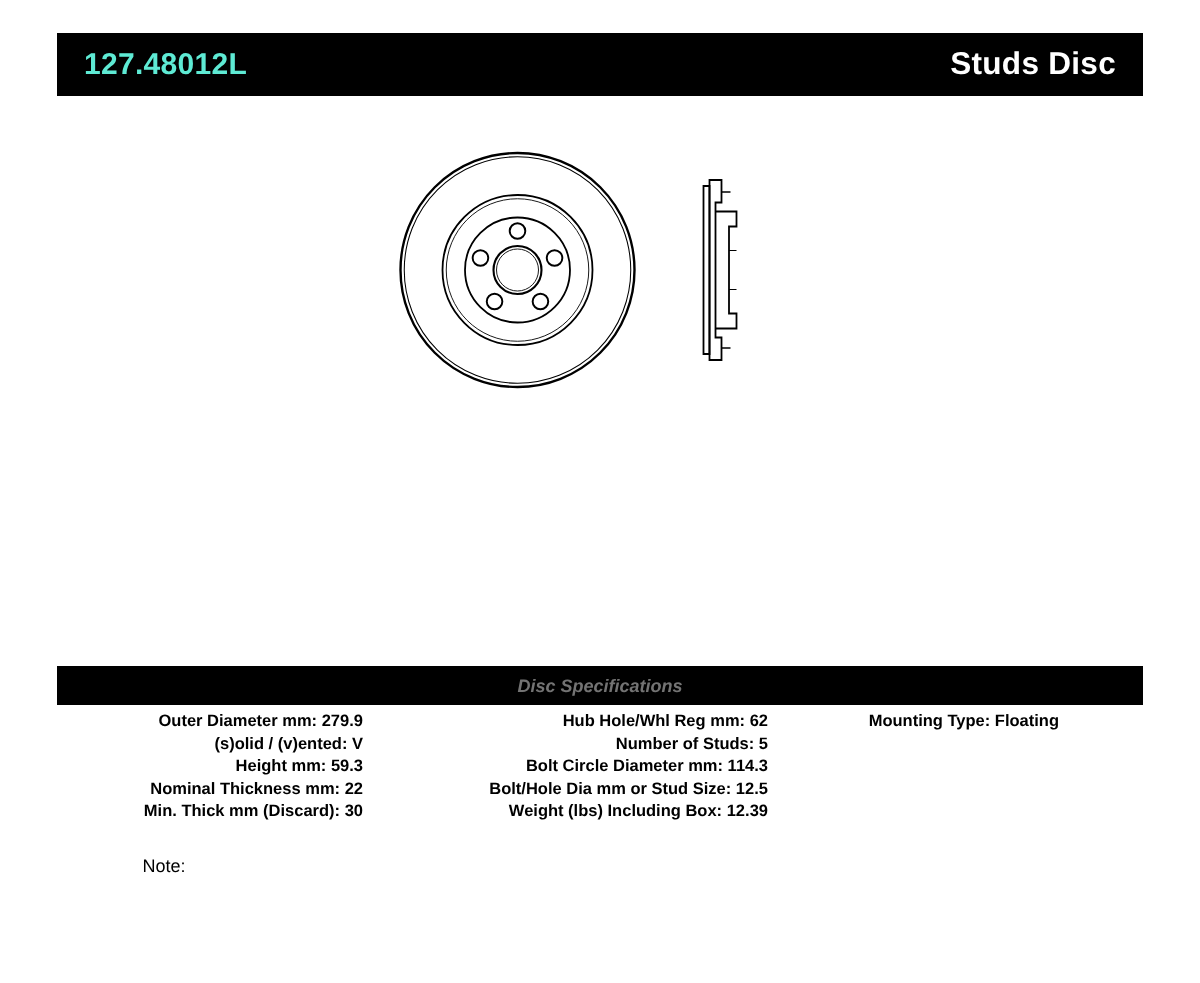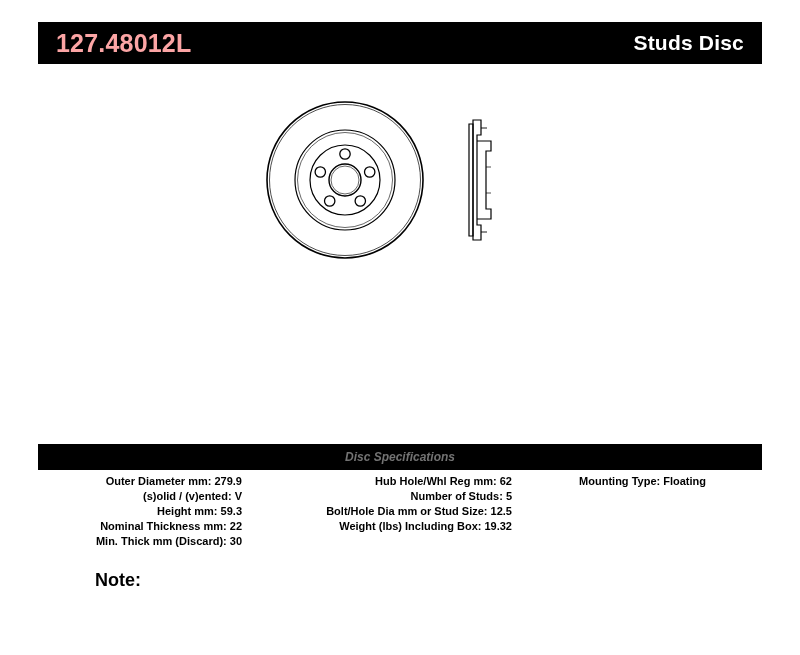--- a/index.html
+++ b/index.html
@@ -24,22 +24,22 @@
     width: 724px;
     height: 42px;
     background: #000000;
     display: flex;
     align-items: center;
     justify-content: space-between;
     box-sizing: border-box;
     padding: 0 18px;
   }
   .header-part {
-    color: #fca5a5;
-    font-size: 25px;
+    color: #5eead4;
+    font-size: 20px;
     font-weight: bold;
     letter-spacing: 0.2px;
     white-space: nowrap;
   }
   .header-title {
     color: #ffffff;
     font-size: 21px;
     font-weight: bold;
     letter-spacing: 0.2px;
     white-space: nowrap;
@@ -107,22 +107,22 @@
   }
   .spec-line {
     white-space: nowrap;
     font-weight: bold;
   }
 
   .note {
     position: absolute;
     left: 95px;
     top: 570px;
-    font-size: 18px;
-    font-weight: bold;
+    font-size: 12px;
+    font-weight: normal;
   }
 </style>
 </head>
 <body>
 
 <div class="header-bar">
   <div class="header-part">127.48012L</div>
   <div class="header-title">Studs Disc</div>
 </div>
 
@@ -169,21 +169,22 @@
   <div class="spec-col col1">
     <div class="spec-line">Outer Diameter mm: 279.9</div>
     <div class="spec-line">(s)olid / (v)ented: V</div>
     <div class="spec-line">Height mm: 59.3</div>
     <div class="spec-line">Nominal Thickness mm: 22</div>
     <div class="spec-line">Min. Thick mm (Discard): 30</div>
   </div>
   <div class="spec-col col2">
     <div class="spec-line">Hub Hole/Whl Reg mm: 62</div>
     <div class="spec-line">Number of Studs: 5</div>
+    <div class="spec-line">Bolt Circle Diameter mm: 114.3</div>
     <div class="spec-line">Bolt/Hole Dia mm or Stud Size: 12.5</div>
-    <div class="spec-line">Weight (lbs) Including Box: 19.32</div>
+    <div class="spec-line">Weight (lbs) Including Box: 12.39</div>
   </div>
   <div class="spec-col col3">
     <div class="spec-line">Mounting Type: Floating</div>
   </div>
 </div>
 
 <div class="note">Note:</div>
 
 </body></html>

